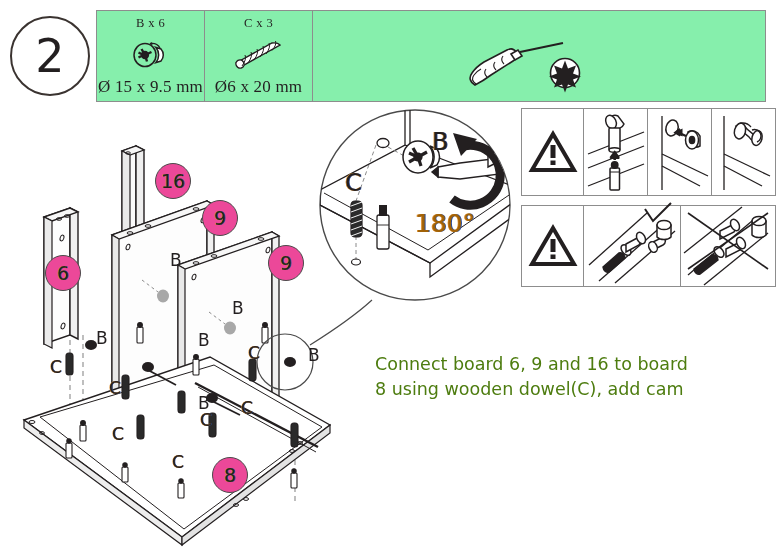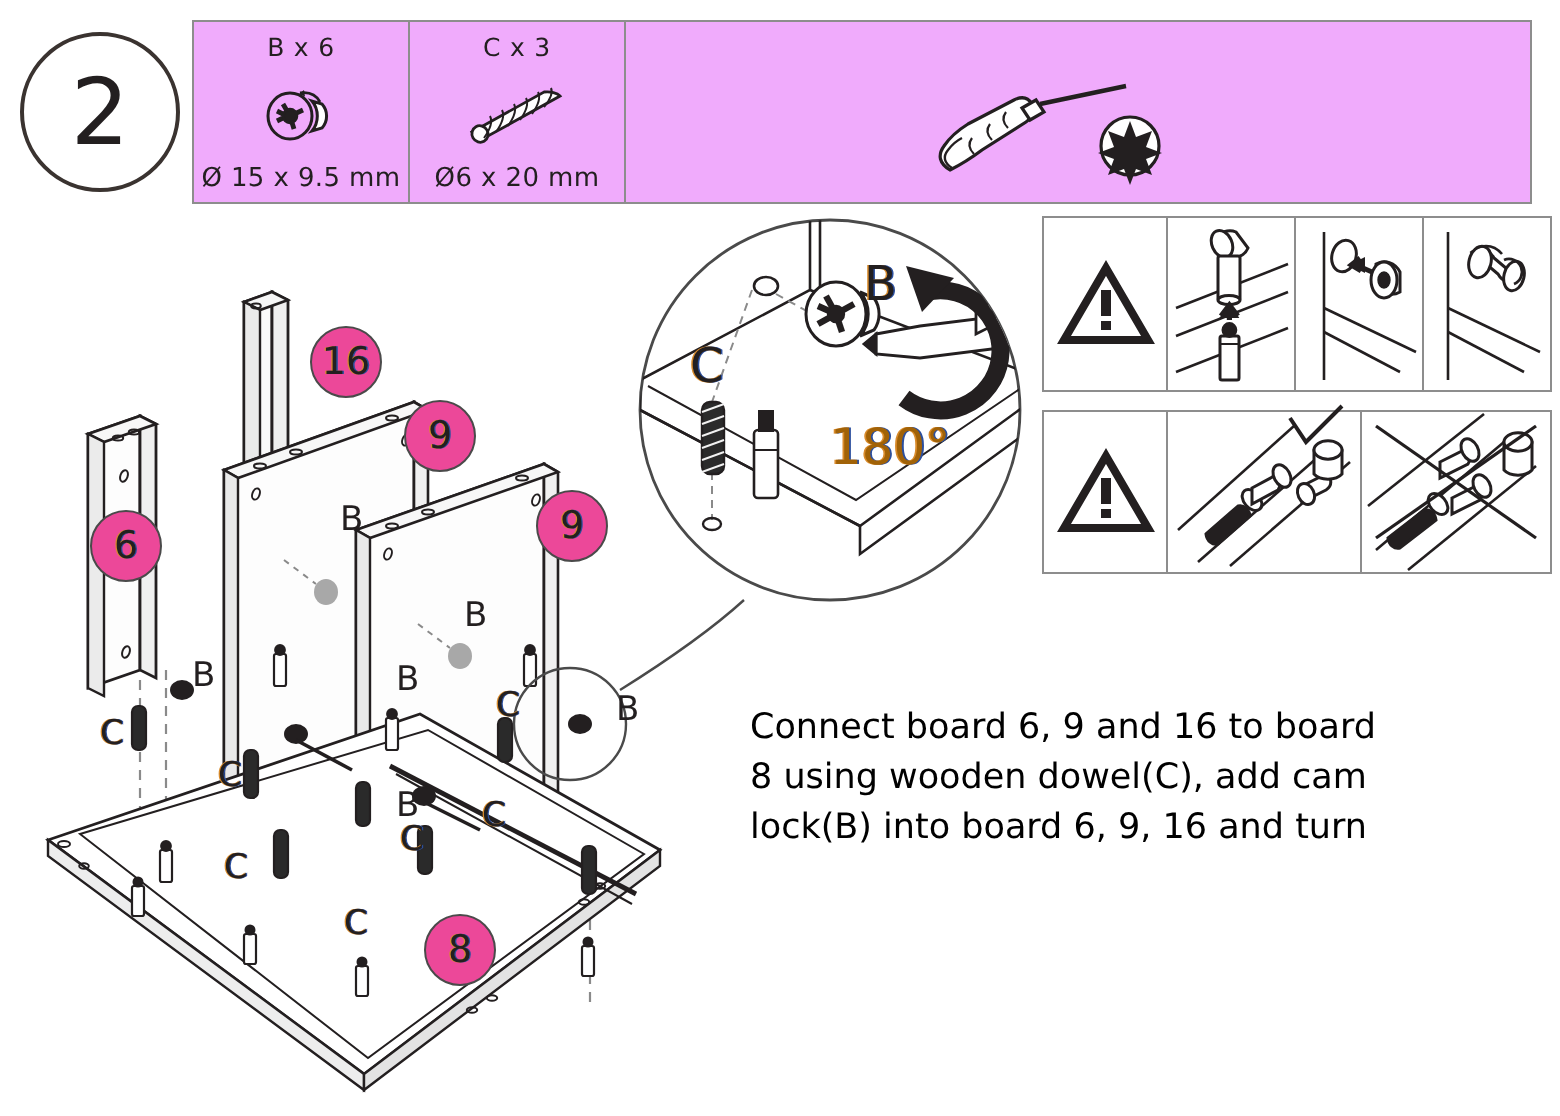--- a/index.html
+++ b/index.html
@@ -5,39 +5,39 @@
   html,body{margin:0;padding:0;background:#ffffff;}
   body{width:780px;height:558px;position:relative;overflow:hidden;
        font-family:"DejaVu Sans","Liberation Sans",sans-serif;color:#231f20;}
   .abs{position:absolute;}
   
   #step-badge{left:10px;top:16px;width:76px;height:76px;border:2px solid #3a3330;
     border-radius:50%;display:flex;align-items:center;justify-content:center;}
   #step-badge span{font-size:46px;line-height:1;color:#231f20;}
   
   #parts-table{left:96px;top:10px;height:90px;border:1.5px solid #8d8d8d;display:flex;
-     background:#f0abfc;}
+     background:#86efac;font-family:Liberation Serif, serif;}
   .part-cell{width:108px;border-right:1.5px solid #8d8d8d;display:flex;flex-direction:column;
      align-items:center;justify-content:space-between;padding:5px 2px 4px;box-sizing:border-box;}
   .part-cell:last-child{border-right:none;}
   .part-name{font-size:12.5px;letter-spacing:.4px;}
-  .part-dim{font-size:13px;letter-spacing:.2px;white-space:nowrap;}
+  .part-dim{font-size:17px;letter-spacing:.2px;white-space:nowrap;}
   .part-art{flex:1;display:flex;align-items:center;justify-content:center;}
   #tool-cell{width:452px;display:flex;align-items:center;justify-content:flex-end;
      padding-right:14px;box-sizing:border-box;}
   
   .warn-panel{border:1.5px solid #8d8d8d;display:flex;background:#fff;box-sizing:border-box;}
   .warn-cell{border-right:1.5px solid #8d8d8d;display:flex;align-items:center;justify-content:center;
      box-sizing:border-box;position:relative;}
   .warn-cell:last-child{border-right:none;}
   #warn-top{left:521px;top:108px;width:255px;height:88px;}
   #warn-bottom{left:521px;top:205px;width:255px;height:82px;}
   
   #instruction{left:375px;top:352px;width:400px;font-size:17.5px;line-height:25px;
-     color:#000000;}
+     color:#4d7c0f;}
   
   .lbl{font-size:17px;color:#231f20;}
   .lbl-orange{font-size:17px;color:#231f20;text-shadow:-0.6px 0 #d98b2b,0.6px 0 #2b4f9e;}
   .num-circle{width:34px;height:34px;border:1.4px solid #4a4a4a;border-radius:50%;
      display:flex;align-items:center;justify-content:center;background:#ec4899;}
   .num-circle span{font-size:19px;color:#231f20;text-shadow:-0.6px 0 #d98b2b,0.7px 0 #2b4f9e;}
   #deg-label{font-size:25px;color:#a16207;text-shadow:-0.9px 0 #d98b2b,0.9px 0 #2b4f9e;}
   .big-lbl{font-size:24px;color:#231f20;text-shadow:-0.8px 0 #d98b2b,0.8px 0 #2b4f9e;}
   svg{display:block;overflow:visible;}
 </style>
@@ -469,14 +469,13 @@
 <div class="abs lbl-orange" style="left:109px;top:378px;">C</div>
 <div class="abs lbl-orange" style="left:112px;top:424px;">C</div>
 <div class="abs lbl-orange" style="left:172px;top:452px;">C</div>
 <div class="abs lbl-orange" style="left:200px;top:410px;">C</div>
 <div class="abs lbl-orange" style="left:241px;top:398px;">C</div>
 <div class="abs lbl-orange" style="left:248px;top:343px;">C</div>
 
 <div class="abs" id="instruction">
   <div>Connect board 6, 9 and 16 to board</div>
   <div>8 using wooden dowel(C), add cam</div>
-  <div>lock(B) into board 6, 9, 16 and turn</div>
 </div>
 
 </body></html>

